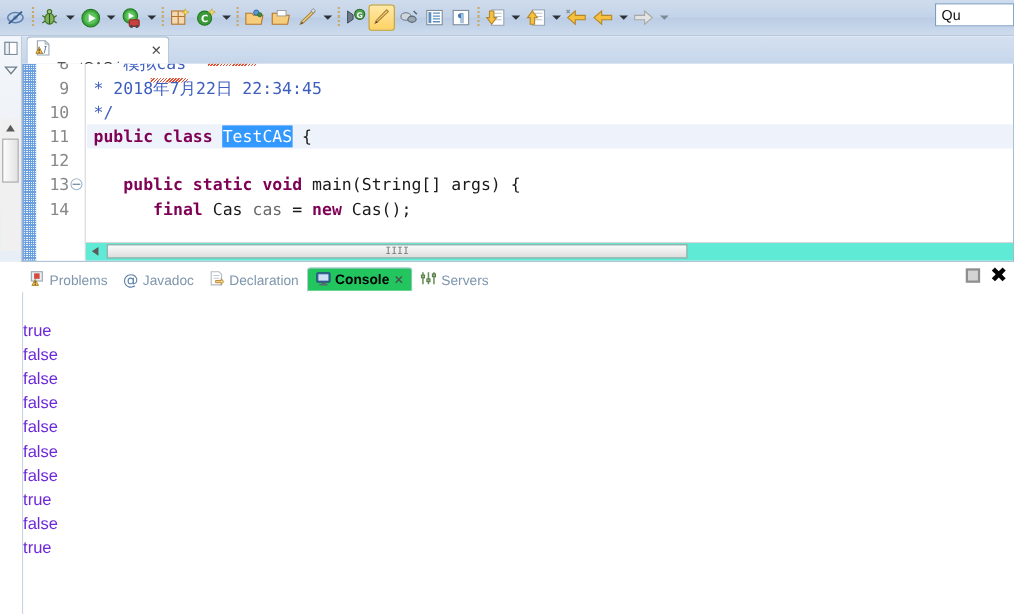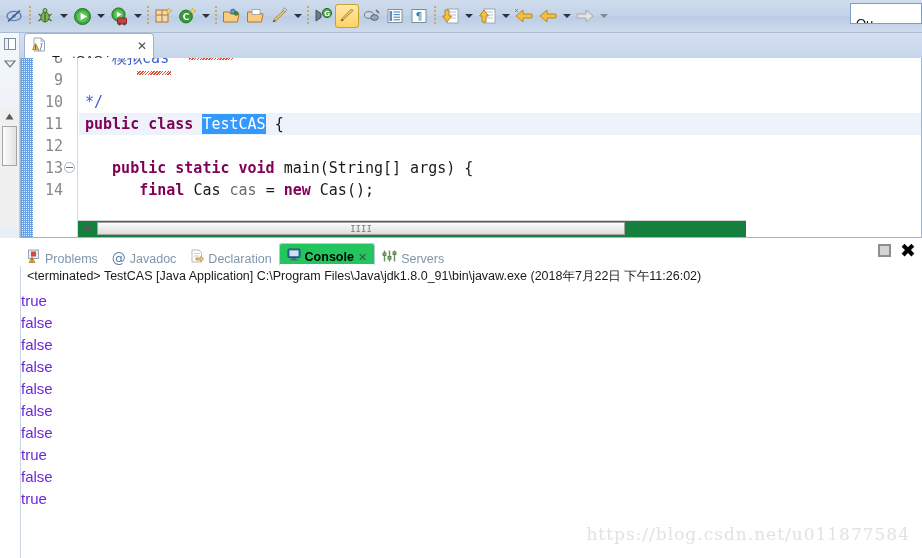--- a/index.html
+++ b/index.html
@@ -62,21 +62,21 @@
 
   
   .quick-access {
     position: absolute; right: 0px; top: 3px;
     width: 72px; height: 21px;
     background: #ffffff;
     border: 1px solid #7b9ec4;
     box-sizing: border-box;
     font-size: 13px;
     color: #111;
-    padding: 12px 0 0 5px;
+    padding: 2px 0 0 5px;
     font-family: "Liberation Sans", sans-serif;
     overflow: hidden;
     white-space: nowrap;
   }
 
   
   .left-bar {
     position: absolute; left: 0; top: 33px;
     width: 20px; height: 205px;
     background: linear-gradient(to bottom,#f3f6fa,#e8eef5);
@@ -209,22 +209,22 @@
   }
   .var { color: #6a6a6a; }
   .squiggle {
     position: absolute;
     height: 4px;
     background-image: repeating-linear-gradient(135deg,#e24b2b 0 1px, transparent 1px 2px);
   }
 
   .hscroll {
     position: absolute; left: 57px; bottom: 0;
-    width: 668px; height: 17px;
-    background: #15803d;
+    width: 845px; height: 17px;
+    background: #5eead4;
     border-top: 1px solid #d5d5d5;
     box-sizing: border-box;
   }
   .hscroll-left {
     position: absolute; left: 0; top: 0; width: 17px; height: 15px;
     display:flex;align-items:center;justify-content:center;
   }
   .hscroll-thumb {
     position: absolute; left: 19px; top: 1px;
     width: 528px; height: 13px;
@@ -244,21 +244,21 @@
     width: 902px; height: 318px;
     background: #ffffff;
   }
   .console-tabstrip {
     position: absolute; left: 0; top: 0;
     width: 902px; height: 26px;
     background: #ffffff;
     display: flex; align-items: flex-end;
   }
   .ctab {
-    display: flex; align-items: flex-end;
+    display: flex; align-items: center;
     height: 23px;
     padding: 0 7px;
     gap: 4px;
     font-size: 12.5px;
     color: #7f96ad;
     box-sizing: border-box;
   }
   .ctab.active {
     color: #000000;
     font-weight: bold;
@@ -597,20 +597,21 @@
       <div class="code-lines">
         <div class="hl-row" style="top:55px;"></div>
 
         
         
         <div class="squiggle" style="left:110px; top:-2px; width:44px;"></div>
 
         <div class="cl cmt" style="top:-11px;"><span>*  模拟cas</span></div>
         <div class="squiggle" style="left:58px; top:13px; width:34px;"></div>
 
+        <div class="cl cmt" style="top:11px;"><span>* 2018年7月22日 22:34:45</span></div>
         <div class="cl cmt" style="top:33px;"><span>*/</span></div>
 
         <div class="cl" style="top:55px;"><span class="kwp">public class </span><span class="sel-token">TestCAS</span><span class="plain"> {</span></div>
 
         <div class="cl" style="top:77px;"><span></span></div>
 
         <div class="cl" style="top:121px;">      <span class="kwp">final </span><span class="plain">Cas </span><span class="var">cas </span><span class="plain">= </span><span class="kwp">new </span><span class="plain">Cas();</span></div>
 
         <div class="cl" style="top:99px;">   <span class="kwp">public static void </span><span class="plain">main(String[] args) {</span></div>
       </div>
@@ -691,30 +692,28 @@
 
       <div class="console-tools">
         <div class="minmax-ico"></div>
         <div class="close-x">✖</div>
       </div>
     </div>
 
     <div class="panel-left-accent"></div>
 
     <div class="console-body">
-      <div class="term-line">&lt;terminated&gt; TestCAS [Java Application] C:\Program Files\Java\jdk1.8.0_91\bin\javaw.exe (2018年7月22日 下午11:26:02)</div>
 
       <div class="out-line" style="top:26px;">true</div>
       <div class="out-line" style="top:48px;">false</div>
       <div class="out-line" style="top:70px;">false</div>
       <div class="out-line" style="top:92px;">false</div>
       <div class="out-line" style="top:114px;">false</div>
       <div class="out-line" style="top:136px;">false</div>
       <div class="out-line" style="top:158px;">false</div>
       <div class="out-line" style="top:180px;">true</div>
       <div class="out-line" style="top:202px;">false</div>
       <div class="out-line" style="top:224px;">true</div>
 
-      <div class="watermark">https://blog.csdn.net/u011877584</div>
     </div>
   </div>
 
 </div>
 
 </body></html>

